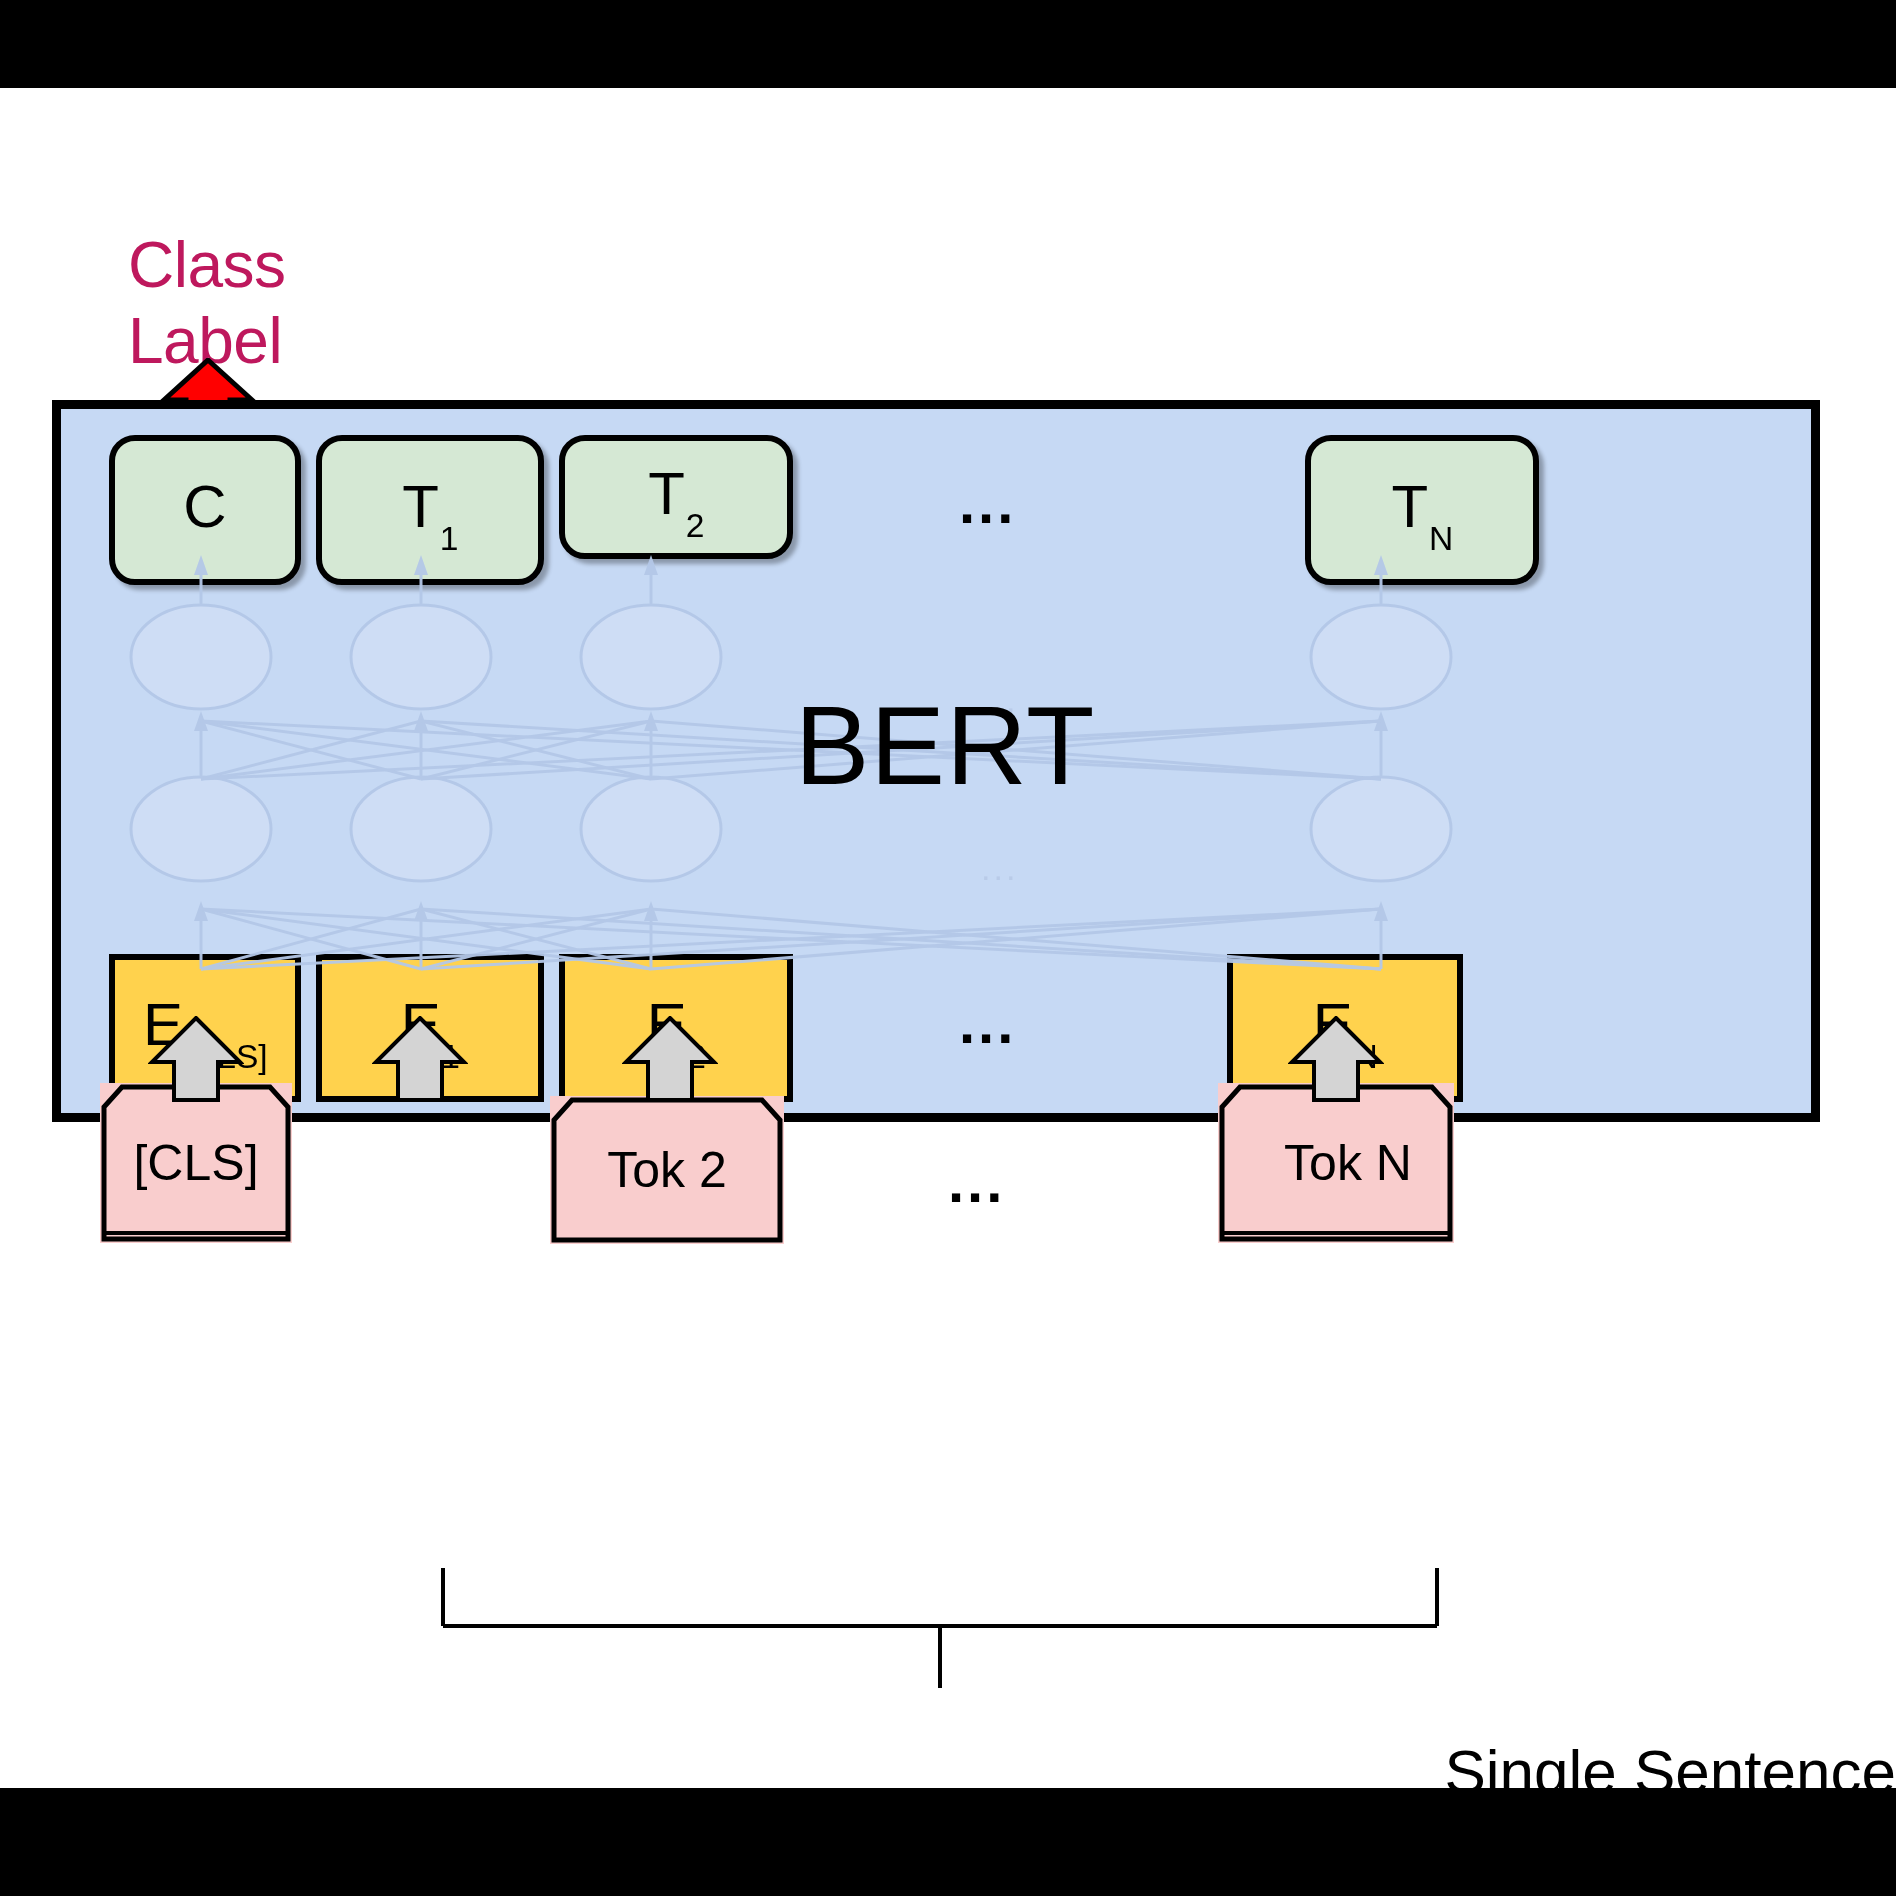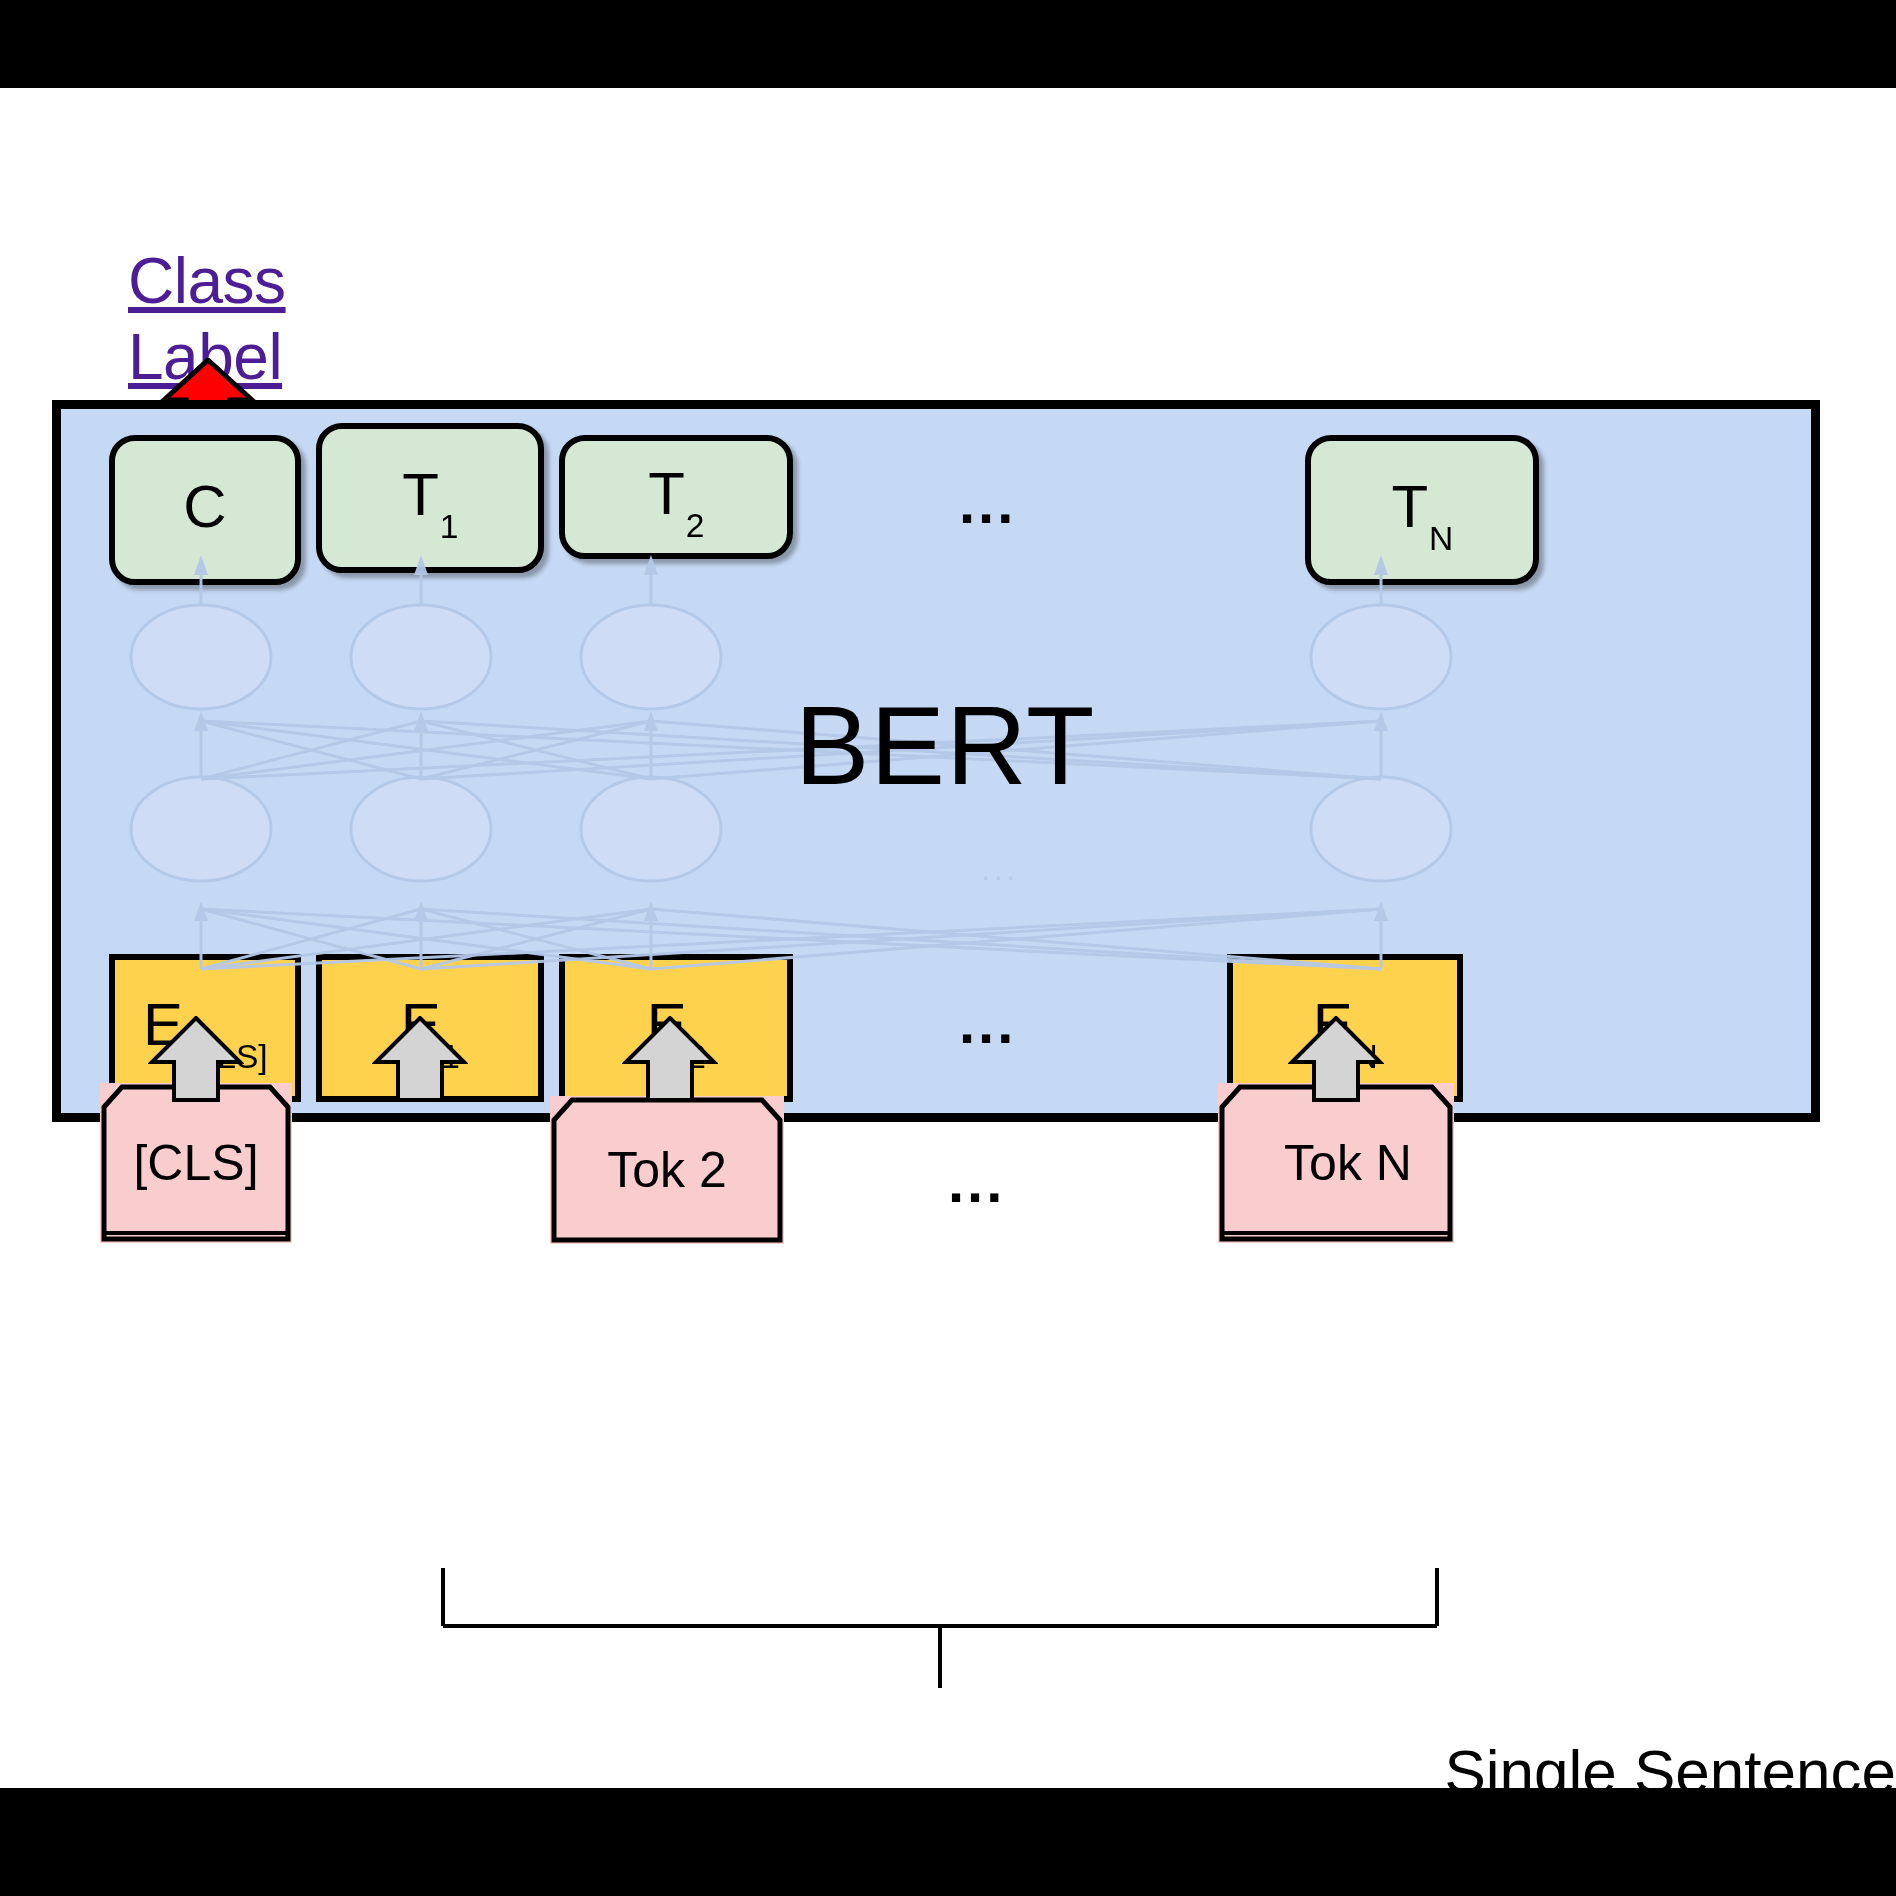--- a/index.html
+++ b/index.html
@@ -26,27 +26,26 @@
     top: 88px;
     width: 1896px;
     height: 1700px;
     background: #ffffff;
   }
 
   
   #class-label {
     position: absolute;
     left: 128px;
-    top: 156px;
+    top: 140px;
     font-size: 64px;
     line-height: 1.18;
-    color: #4c1d95;
+    color: #be185d;
     white-space: pre-line;
     letter-spacing: -0.5px;
-    text-decoration: underline;
   }
 
   
   #red-arrow {
     position: absolute;
     left: 160px;
     top: 270px;
     width: 96px;
     height: 80px;
   }
@@ -278,21 +277,21 @@
       <div class="ellipsis-faded" style="left:920px; top:272px;">...</div>
       <div class="ellipsis-faded" style="left:920px; top:440px;">...</div>
 
       <div id="bert-title">BERT</div>
 
       <div class="cell green-box" style="left:48px; top:26px; width:192px; height:150px;">
         <span>
           <span>C</span><span class="sub"></span>
         </span>
       </div>
-      <div class="cell green-box" style="left:255px; top:14px; width:228px; height:150px;">
+      <div class="cell green-box" style="left:255px; top:26px; width:228px; height:150px;">
         <span>
           <span>T</span><span class="sub">1</span>
         </span>
       </div>
       <div class="cell green-box" style="left:498px; top:26px; width:234px; height:124px;">
         <span>
           <span>T</span><span class="sub">2</span>
         </span>
       </div>
       <div class="cell green-box" style="left:1244px; top:26px; width:234px; height:150px;">

